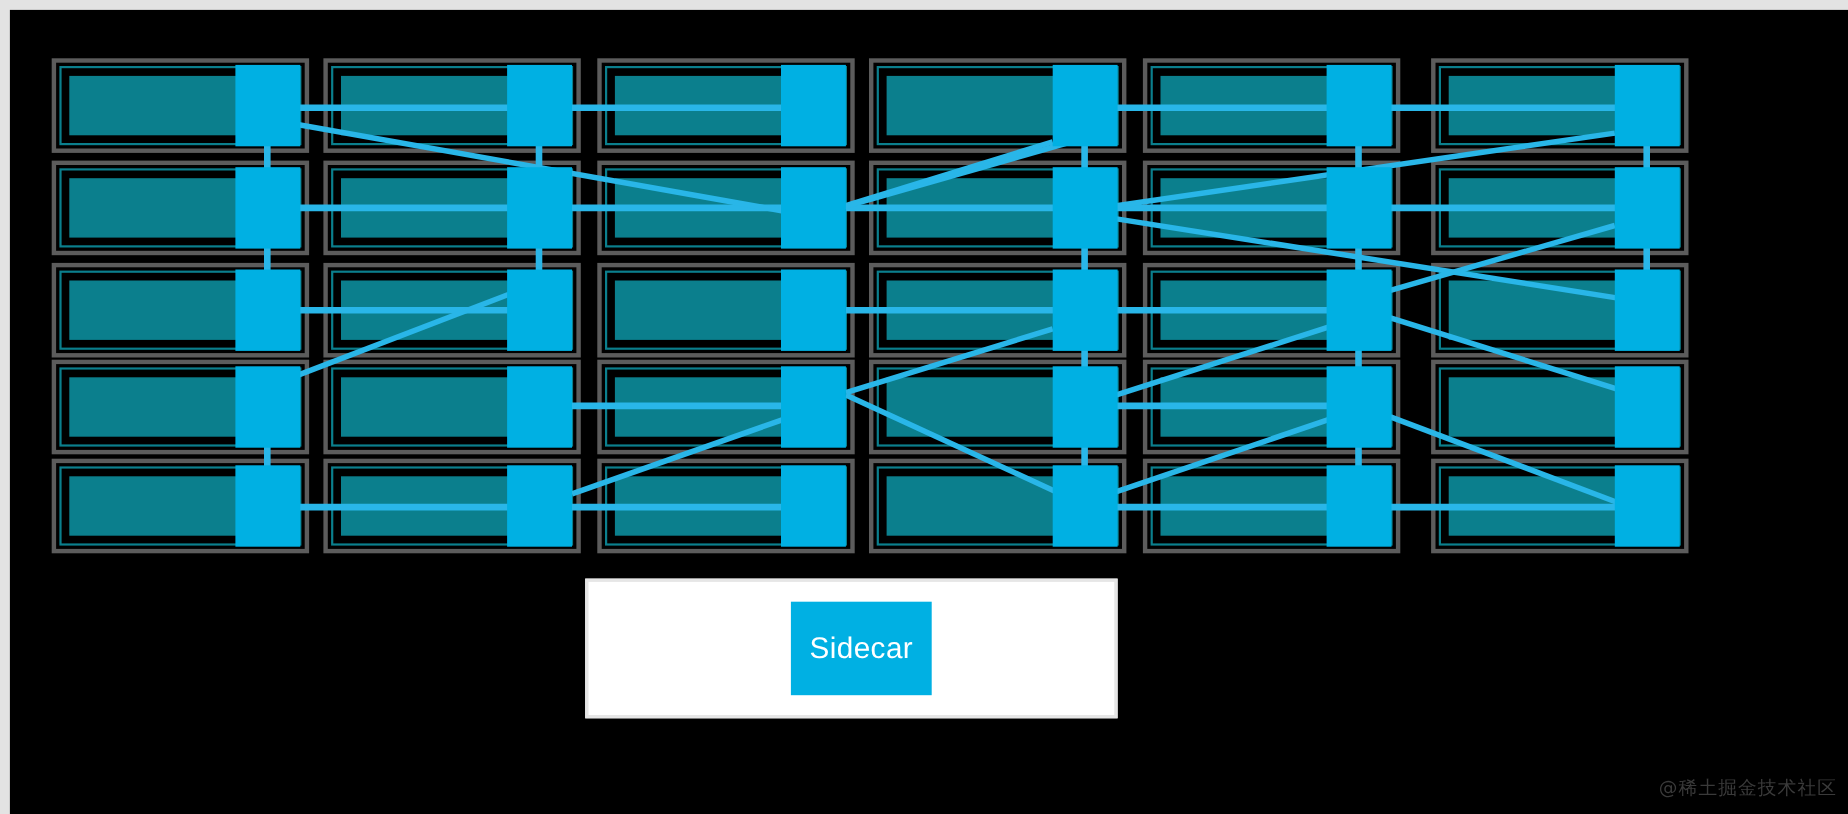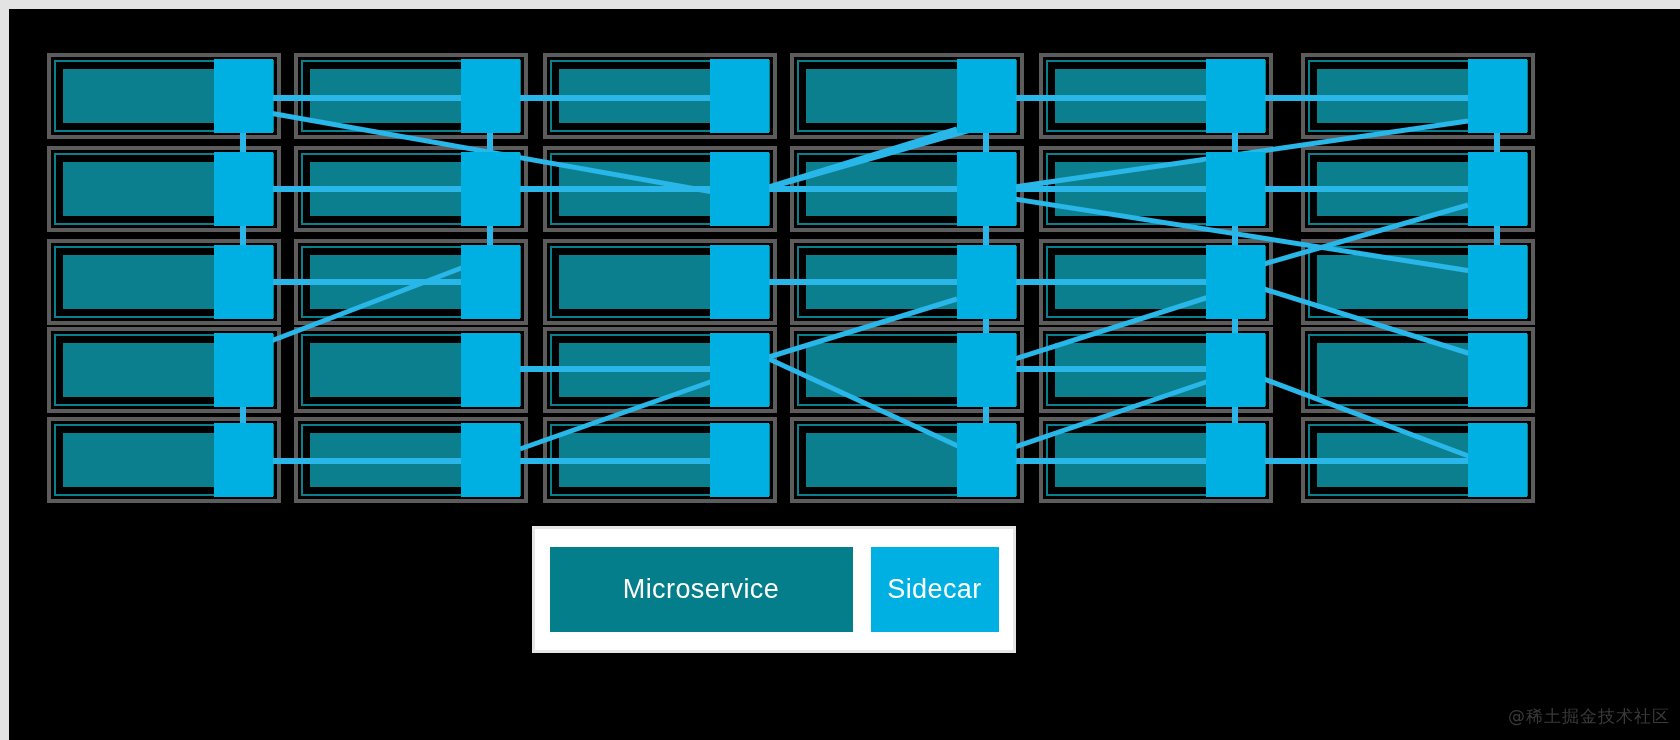--- a/index.html
+++ b/index.html
@@ -350,23 +350,20 @@
       <line x1="455" y1="258" x2="262" y2="332" stroke="#29b6e8" stroke-width="5"></line>
       <line x1="948" y1="290" x2="760" y2="348" stroke="#29b6e8" stroke-width="5"></line>
       <line x1="704" y1="372" x2="511" y2="440" stroke="#29b6e8" stroke-width="5"></line>
       <line x1="760" y1="350" x2="951" y2="438" stroke="#29b6e8" stroke-width="5"></line>
       <line x1="1255" y1="370" x2="1462" y2="448" stroke="#29b6e8" stroke-width="5"></line>
       <line x1="1200" y1="288" x2="1006" y2="350" stroke="#29b6e8" stroke-width="5"></line>
       <line x1="1006" y1="438" x2="1200" y2="372" stroke="#29b6e8" stroke-width="5"></line>
     </svg>
 
   <div id="legend" style="left: 523px; top: 517px; width: 484px; height: 127px;">
-    <div class="legend-chip chip-micro" style="background: rgb(4, 126, 139);">
-      <span>Microservice</span>
-    </div>
     <div class="legend-chip chip-side" style="background: rgb(0, 176, 227);">
       <span>Sidecar</span>
     </div>
   </div>
 
   <div id="watermark">@稀土掘金技术社区</div>
 
 </div>
 
 </body></html>

